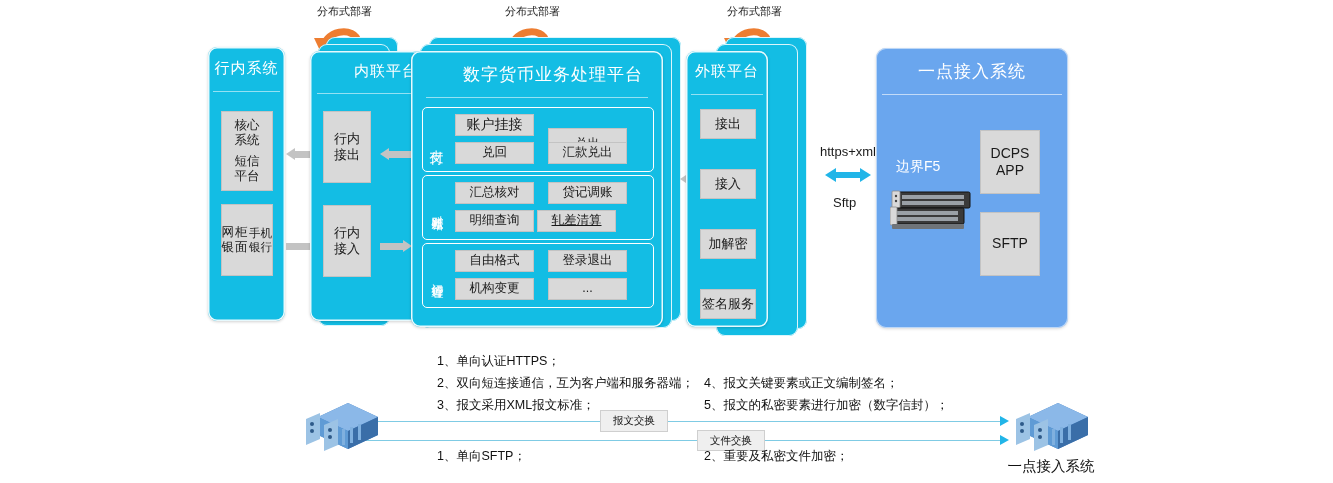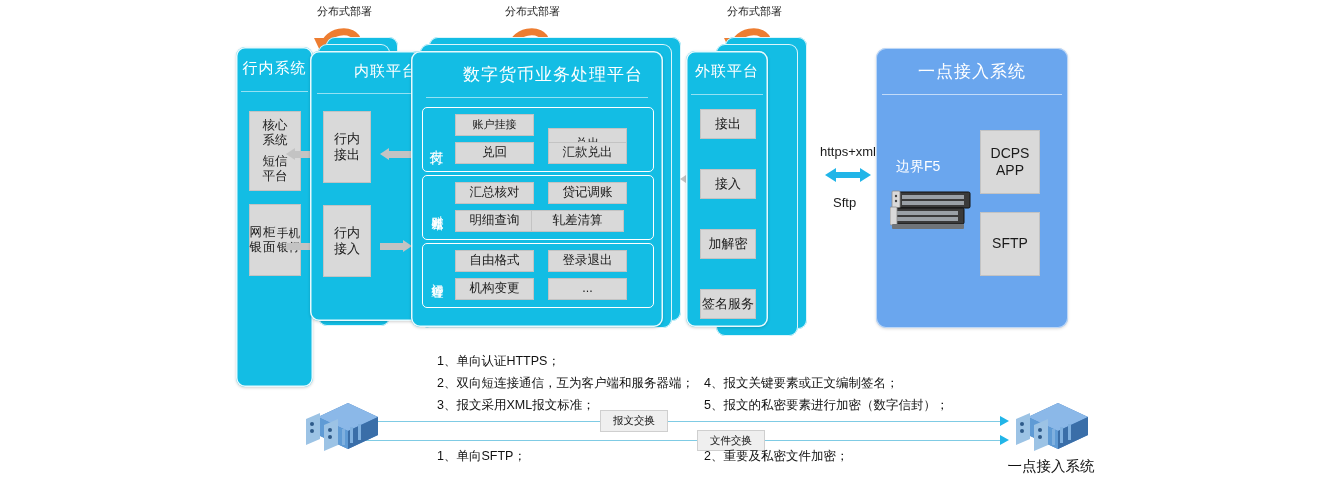--- a/index.html
+++ b/index.html
@@ -87,21 +87,21 @@
 </div>
 
 <div class="cap" style="left:727px;top:4px;">分布式部署</div>
 <div class="arc" style="left:722px;top:20px;">
   <svg width="60" height="36" viewBox="0 0 60 36">
     <path d="M10 34 C10 8, 44 6, 46 22" fill="none" stroke="#ED7D31" stroke-width="7" stroke-linecap="butt"></path>
     <polygon points="2,18 19,18 10.5,36" fill="#ED7D31"></polygon>
   </svg>
 </div>
 
-<div class="panel" style="left:208px;top:47px;width:77px;height:340px;margin-left:28px;">
+<div class="panel" style="left:208px;top:47px;width:77px;height:274px;">
   <div class="panel-title" style="margin-top:12px;font-size:15px;">行内系统</div>
   <div class="rule" style="top:44px;"></div>
   <div class="chip" style="left:13px;top:64px;width:52px;height:80px;font-size:12.5px;flex-direction:column;">
     <span>核心</span>
     <span>系统</span>
     <span style="height:6px"></span>
     <span>短信</span>
     <span>平台</span>
   </div>
   <div class="chip" style="left:13px;top:157px;width:52px;height:72px;font-size:12.5px;">
@@ -149,32 +149,32 @@
 <div class="stack" style="left:411px;top:37px;">
   <div class="layer" style="left:18px;top:0px;width:252px;height:284px;"></div>
   <div class="layer" style="left:9px;top:7px;width:252px;height:284px;"></div>
 </div>
 <div class="panel" style="left:411px;top:51px;width:252px;height:276px;">
   <div class="panel-title" style="margin-top:12px;font-size:17px;padding-left:32px;">数字货币业务处理平台</div>
   <div class="rule" style="top:46px;"></div>
 
   <div class="grp" style="left:11px;top:56px;width:230px;height:63px;">
     <div class="grp-label" style="left:3px;top:0;height:63px;width:22px;">支付</div>
-    <div class="chip" style="left:32px;top:6px;width:79px;height:22px;font-size:11px;">账户挂接</div>
+    <div class="chip" style="left:32px;top:6px;width:79px;height:22px;font-size:14px;">账户挂接</div>
     <div class="chip" style="left:125px;top:20px;width:79px;height:30px;font-size:12px;">兑出</div>
     <div class="chip" style="left:32px;top:34px;width:79px;height:22px;font-size:12.5px;">兑回</div>
     <div class="chip" style="left:125px;top:34px;width:79px;height:22px;font-size:12.5px;">汇款兑出</div>
   </div>
 
   <div class="grp" style="left:11px;top:124px;width:230px;height:63px;">
     <div class="grp-label" style="left:3px;top:0;height:63px;width:22px;font-size:12px;">对账差错</div>
     <div class="chip" style="left:32px;top:6px;width:79px;height:22px;font-size:12.5px;">汇总核对</div>
     <div class="chip" style="left:125px;top:6px;width:79px;height:22px;font-size:12.5px;">贷记调账</div>
     <div class="chip" style="left:32px;top:34px;width:79px;height:22px;font-size:12.5px;">明细查询</div>
-    <div class="chip" style="left:108px;top:34px;width:93px;height:22px;font-size:12.5px;">轧差清算</div>
+    <div class="chip" style="left:114px;top:34px;width:79px;height:22px;font-size:12.5px;text-decoration:underline;">轧差清算</div>
   </div>
 
   <div class="grp" style="left:11px;top:192px;width:230px;height:63px;">
     <div class="grp-label" style="left:3px;top:0;height:63px;width:22px;font-size:12px;">运行管理</div>
     <div class="chip" style="left:32px;top:6px;width:79px;height:22px;font-size:12.5px;">自由格式</div>
     <div class="chip" style="left:125px;top:6px;width:79px;height:22px;font-size:12.5px;">登录退出</div>
     <div class="chip" style="left:32px;top:34px;width:79px;height:22px;font-size:12.5px;">机构变更</div>
     <div class="chip" style="left:125px;top:34px;width:79px;height:22px;font-size:12.5px;">...</div>
   </div>
 </div>

